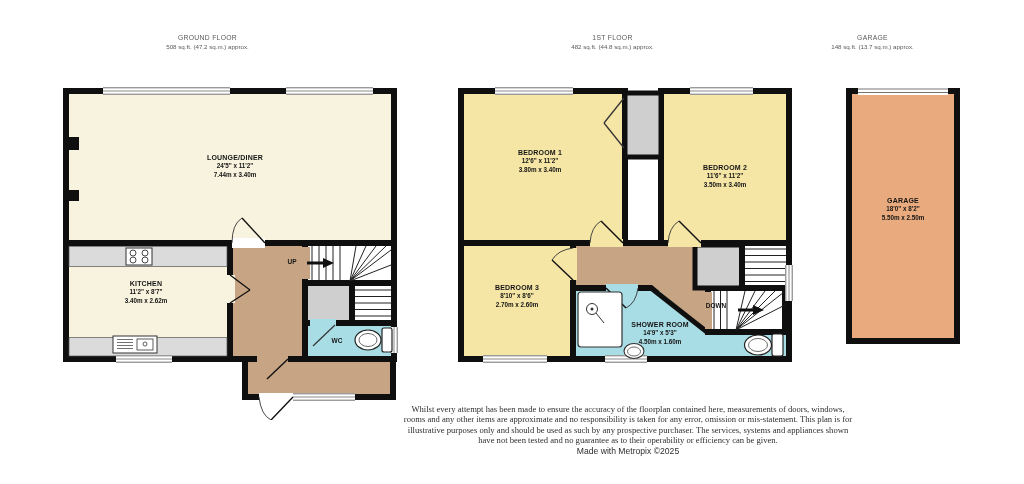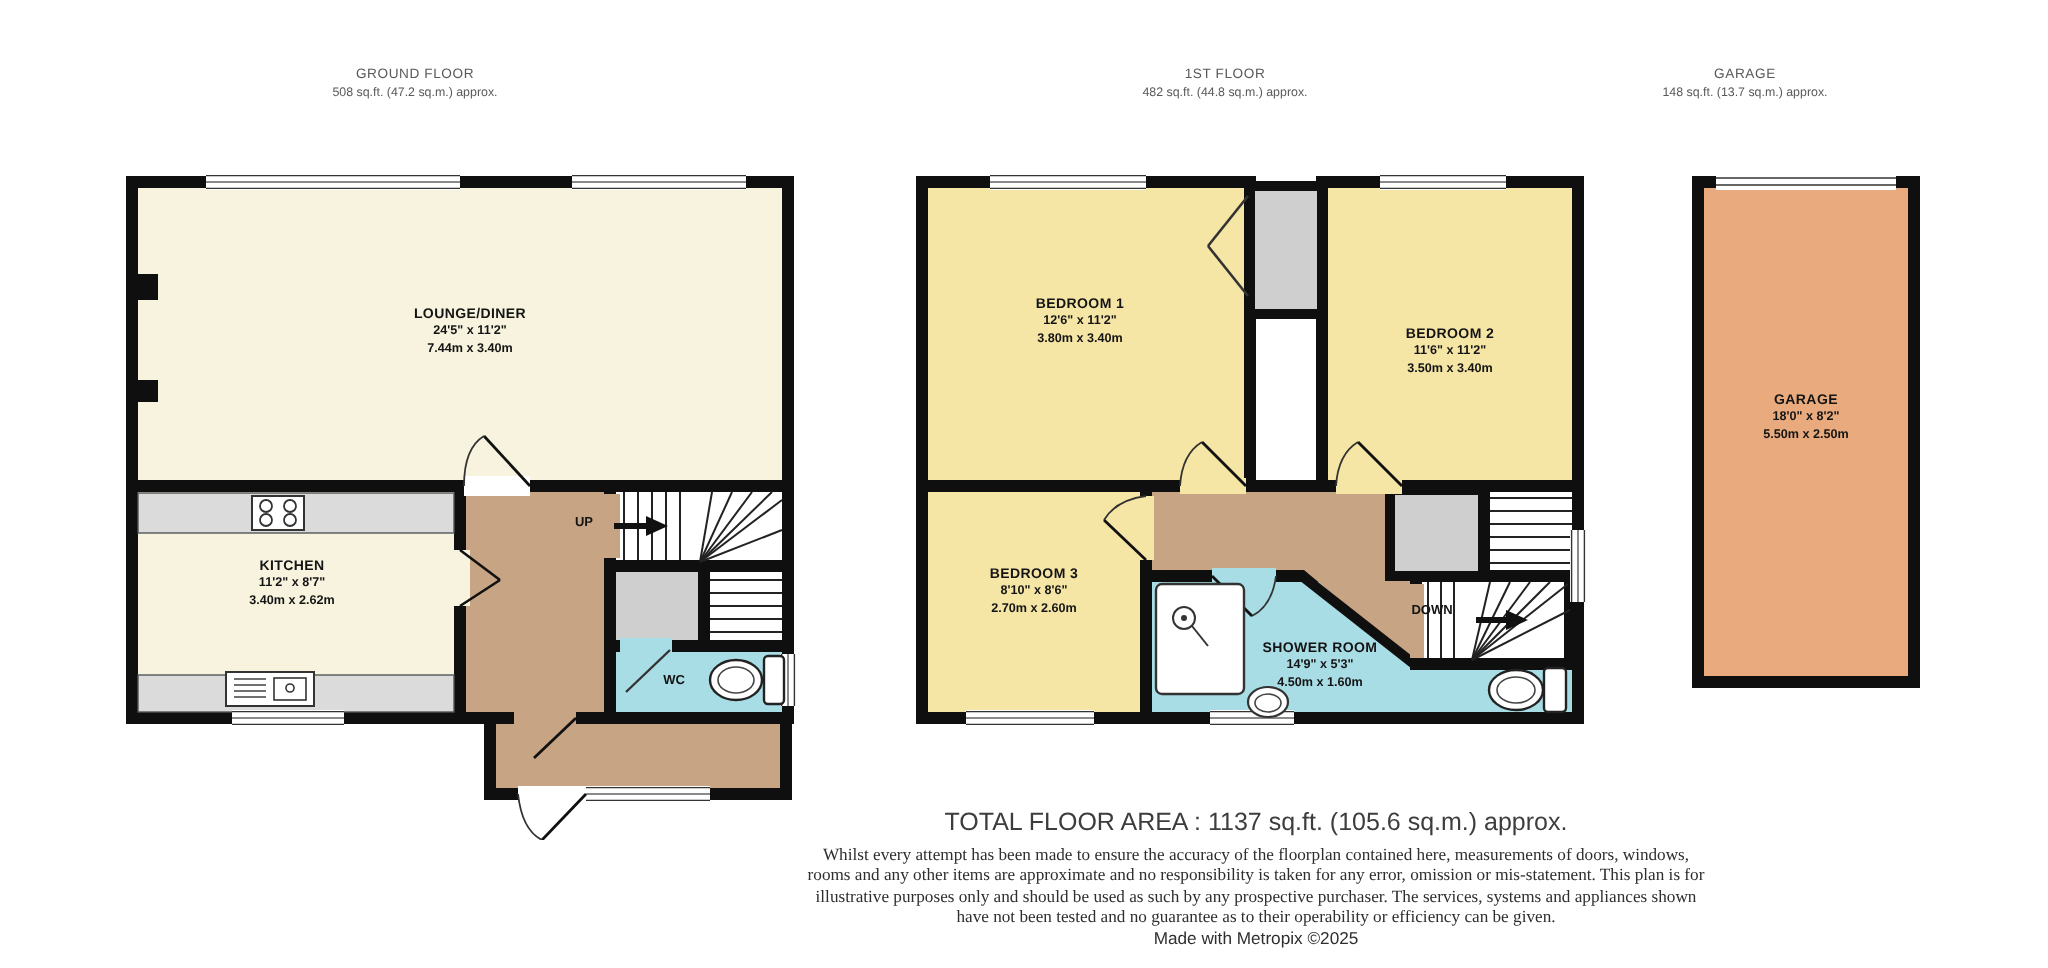--- a/index.html
+++ b/index.html
@@ -289,18 +289,17 @@
       </g>
     </svg>
     <div class="room-label" style="left:0px;top:110px;width:118px;">
       <div class="rname">GARAGE</div>
       <div class="rdim">18'0" x 8'2"</div>
       <div class="rdim">5.50m x 2.50m</div>
     </div>
   </div>
 
   <div id="footer">
-    <div class="total">TOTAL FLOOR AREA : 1137 sq.ft. (105.6 sq.m.) approx.</div>
     <div class="disclaimer">Whilst every attempt has been made to ensure the accuracy of the floorplan contained here, measurements of doors, windows, rooms and any other items are approximate and no responsibility is taken for any error, omission or mis-statement. This plan is for illustrative purposes only and should be used as such by any prospective purchaser. The services, systems and appliances shown have not been tested and no guarantee as to their operability or efficiency can be given.</div>
     <div class="credit">Made with Metropix ©2025</div>
   </div>
 
 </div>
 
 </body></html>

